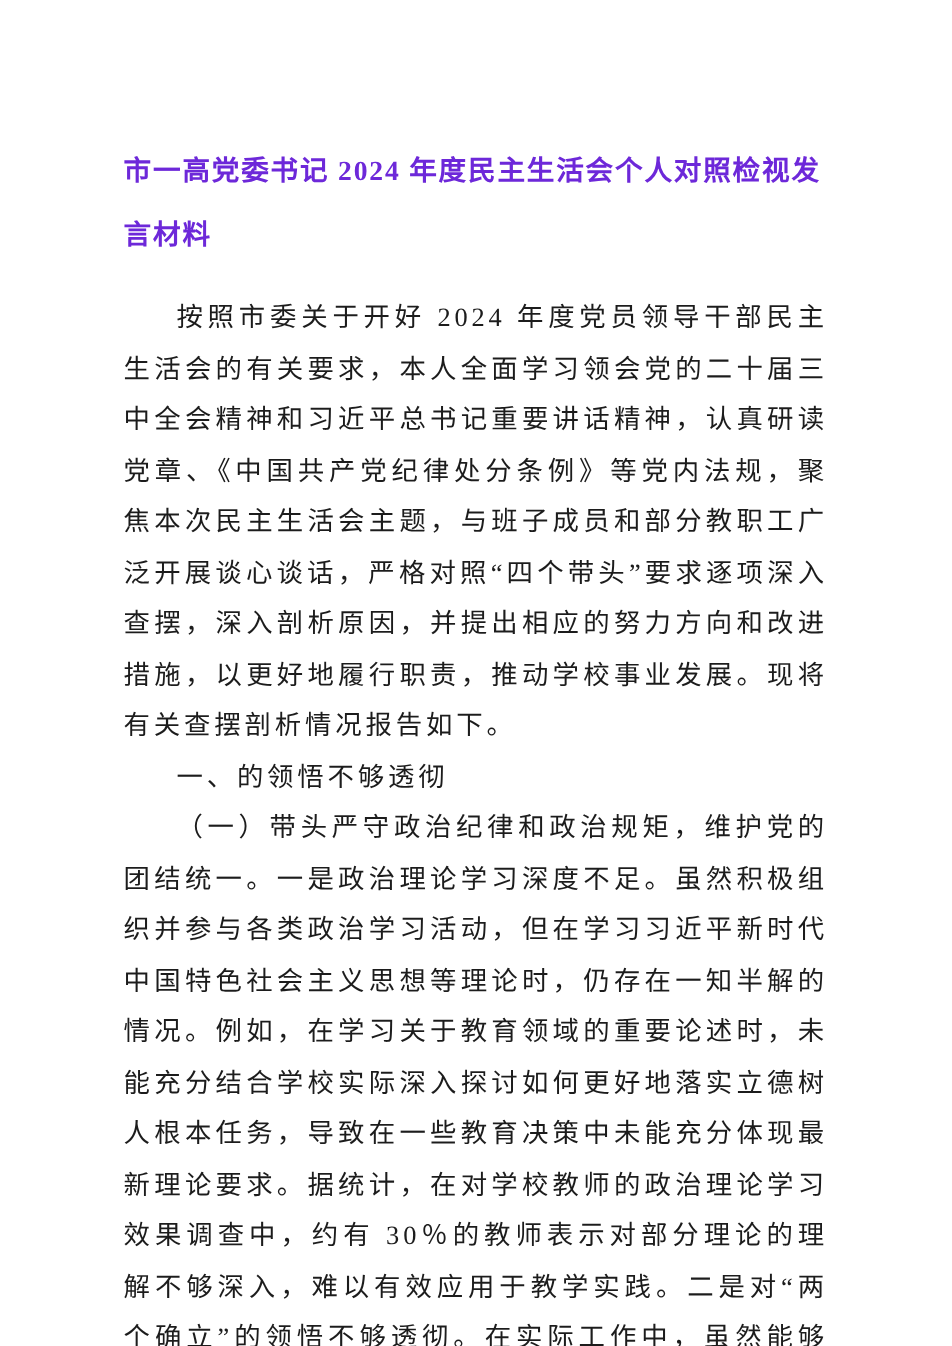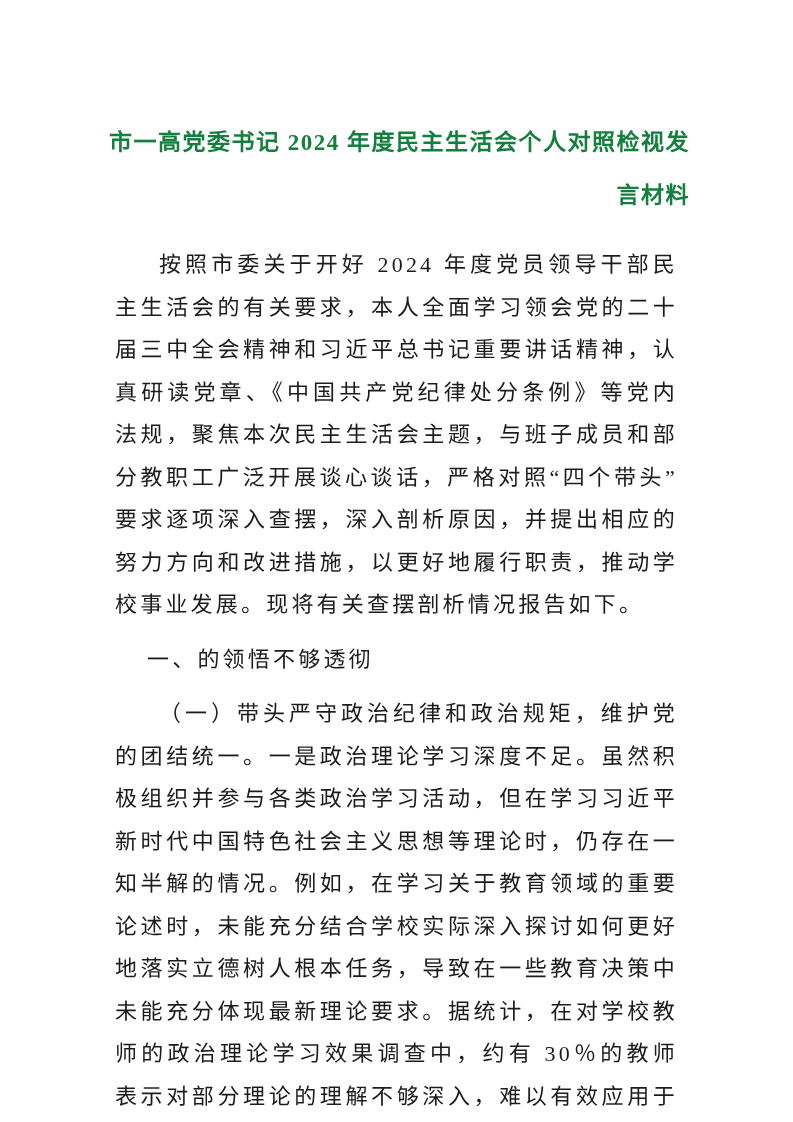--- a/index.html
+++ b/index.html
@@ -16,27 +16,27 @@
     height: 1122px;
     background: #ffffff;
     padding: 116px 103px 0 103px;
     font-family: "Liberation Serif", "DejaVu Serif", serif;
     color: #1c1c1c;
   }
   .doc-title {
     margin: 0 0 22px 0;
     font-size: 23px;
     font-weight: bold;
-    text-align: right;
+    text-align: left;
     line-height: 53px;
     letter-spacing: 1.5px;
-    color: #15803d;
+    color: #6d28d9;
   }
   .body-text {
-    margin: 12px;
+    margin: 0;
     font-size: 22px;
     line-height: 42.5px;
     letter-spacing: 3.2px;
     text-align: justify;
     text-justify: inter-character;
     text-indent: 2em;
     font-weight: normal;
     color: #1c1c1c;
   }
   .section-heading {

